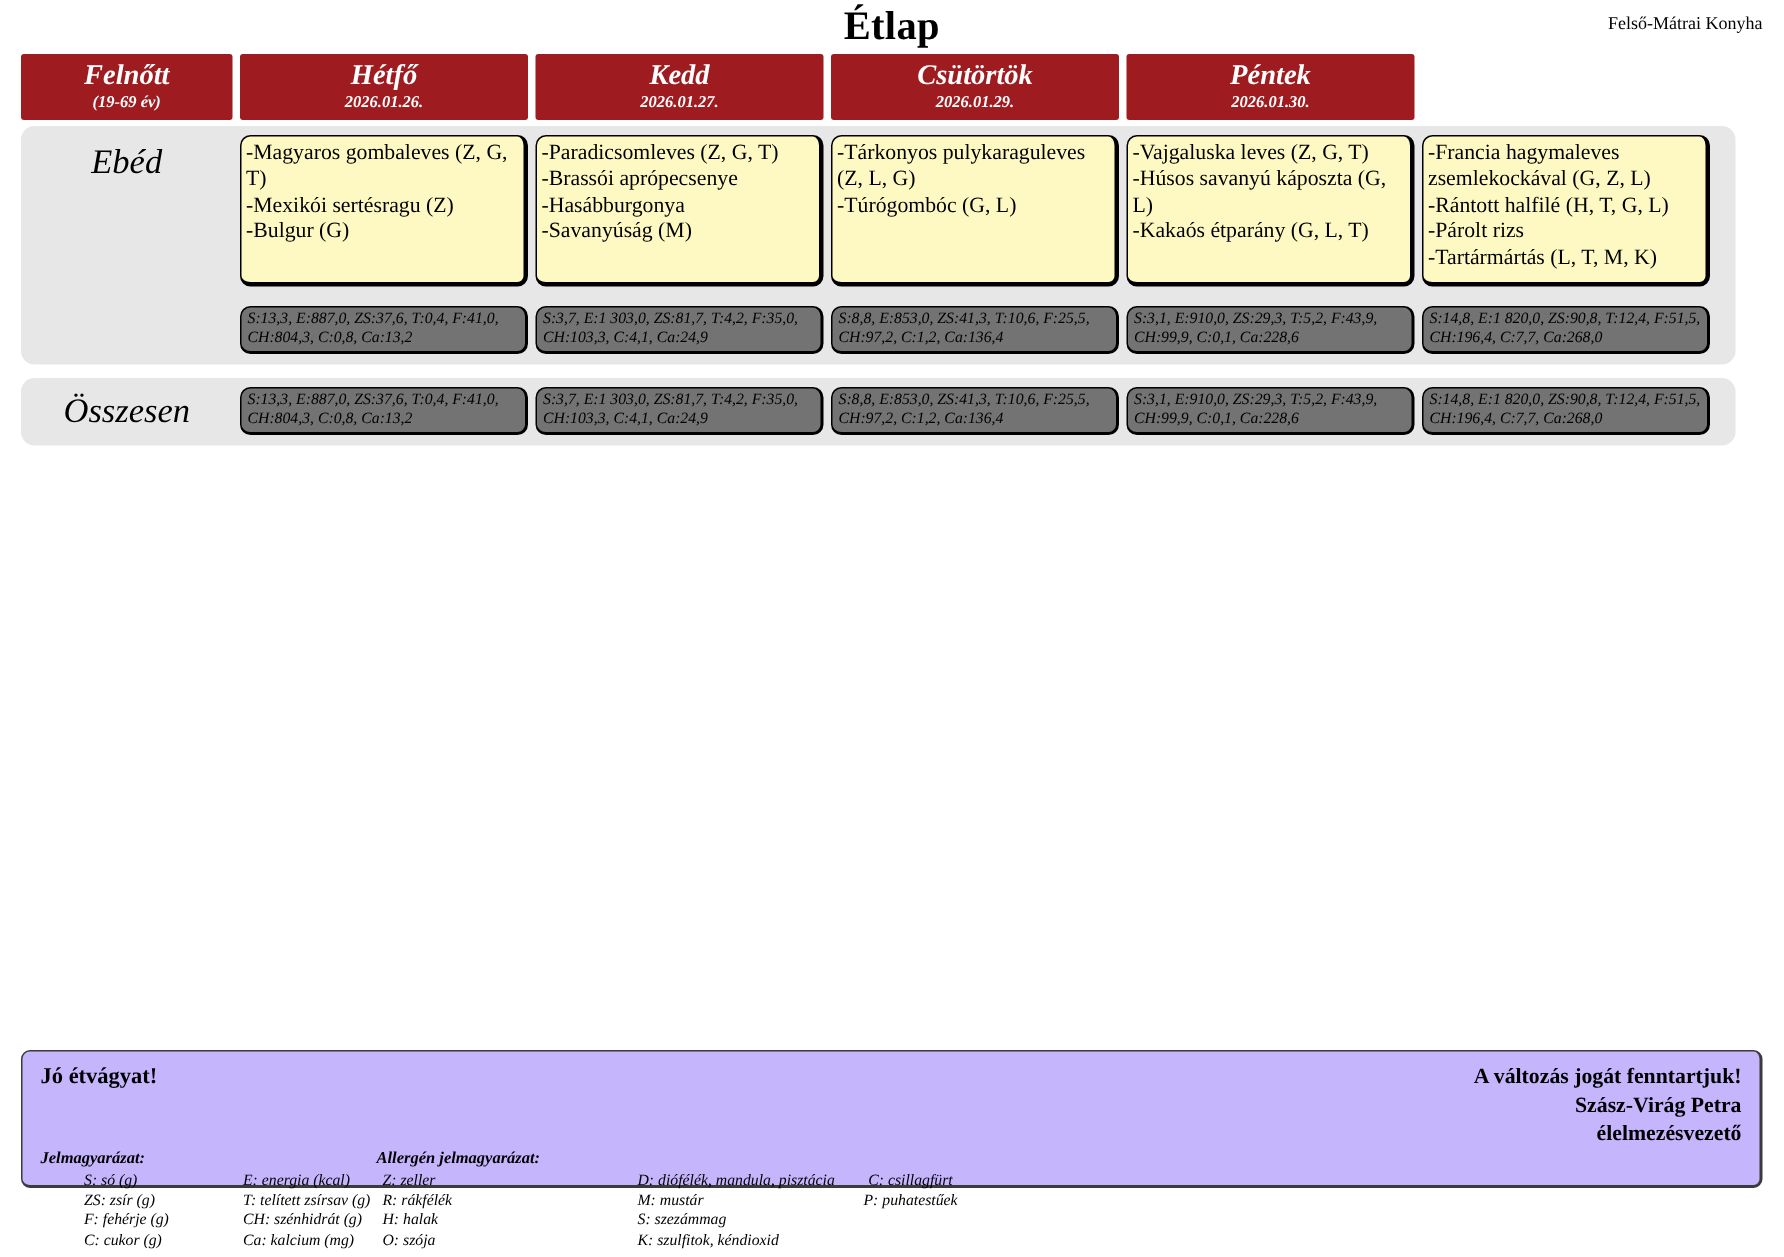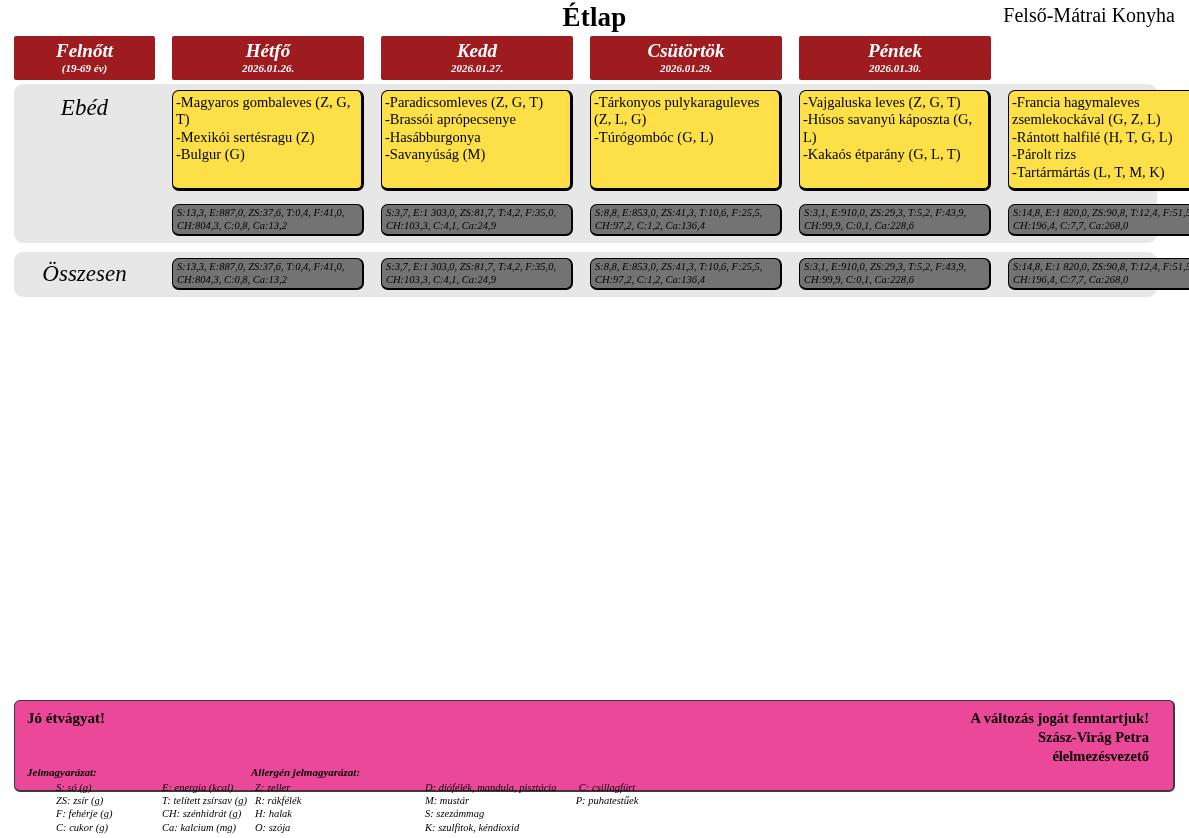--- a/index.html
+++ b/index.html
@@ -32,21 +32,21 @@
     text-align: center;
     font-size: 27px;
     font-weight: bold;
     line-height: 34px;
     letter-spacing: 0.2px;
   }
   .kitchen-name {
     position: absolute;
     right: 14px;
     top: 4px;
-    font-size: 20px;
+    font-size: 12px;
     line-height: 22px;
     white-space: nowrap;
   }
 
   
   .menu-table {
     margin: 0 14px;
     width: 1143px;
   }
 
@@ -74,21 +74,21 @@
   .head-cell .h-date {
     font-size: 11px;
     font-weight: bold;
     font-style: italic;
     line-height: 13px;
     white-space: nowrap;
   }
 
   
   .col-label { width: 141px; flex: 0 0 141px; }
-  .col-day   { width: 192px; flex: 0 0 192px; margin-left: 12px; }
+  .col-day   { width: 192px; flex: 0 0 192px; }
 
   .body-row {
     display: flex;
     gap: 5px;
     background: #e7e7e7;
     border-radius: 9px;
     margin-bottom: 9px;
     padding: 6px 0 7px 0;
     box-sizing: border-box;
   }
@@ -107,21 +107,21 @@
     padding-top: 0;
   }
 
   .day-col {
     display: flex;
     flex-direction: column;
     box-sizing: border-box;
   }
 
   .meal-box {
-    background: #fde047;
+    background: #fef9c3;
     border: 1px solid #000000;
     border-right-width: 3px;
     border-bottom-width: 3px;
     border-radius: 7px;
     padding: 3px 4px 3px 3px;
     box-sizing: border-box;
     min-height: 101px;
     font-size: 14.5px;
     line-height: 17.4px;
     overflow: hidden;
@@ -149,21 +149,21 @@
 
   .total-row .day-col { justify-content: center; }
 
   
   .footer {
     position: absolute;
     left: 14px;
     top: 700px;
     width: 1161px;
     height: 92px;
-    background: #ec4899;
+    background: #c4b5fd;
     border: 1px solid #3b3b3b;
     border-right-width: 2px;
     border-bottom-width: 2px;
     border-radius: 6px;
     box-sizing: border-box;
     padding: 8px 12px 6px 12px;
   }
   .footer-top {
     position: relative;
     height: 56px;
@@ -171,21 +171,21 @@
   .bon-appetit {
     position: absolute;
     left: 0;
     top: 0;
     font-size: 15px;
     font-weight: bold;
     line-height: 19px;
   }
   .sign-block {
     position: absolute;
-    right: 12px;
+    right: 0;
     top: 0;
     text-align: right;
     font-size: 14.5px;
     font-weight: bold;
     line-height: 19px;
   }
   .legend-wrap {
     position: relative;
     display: flex;
   }

